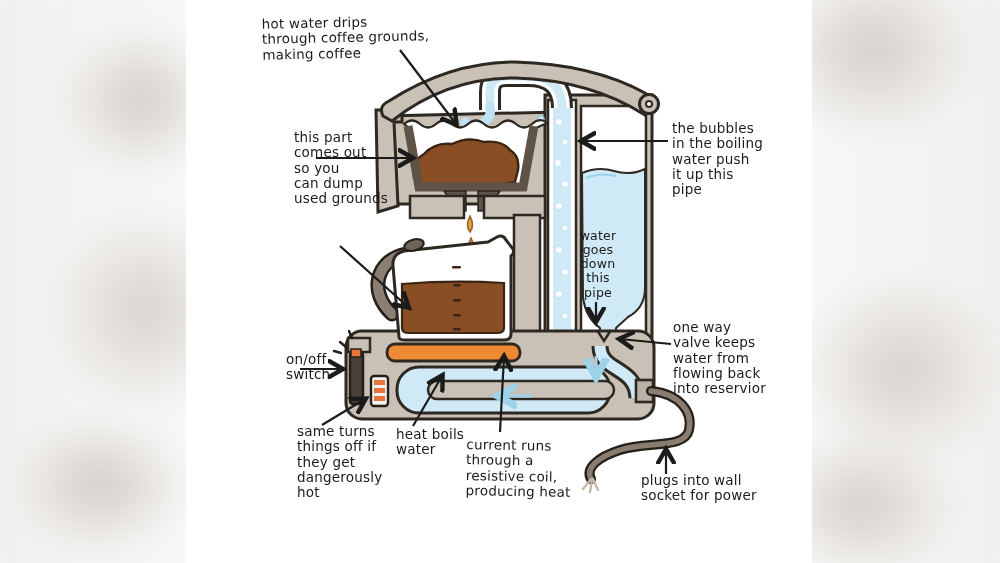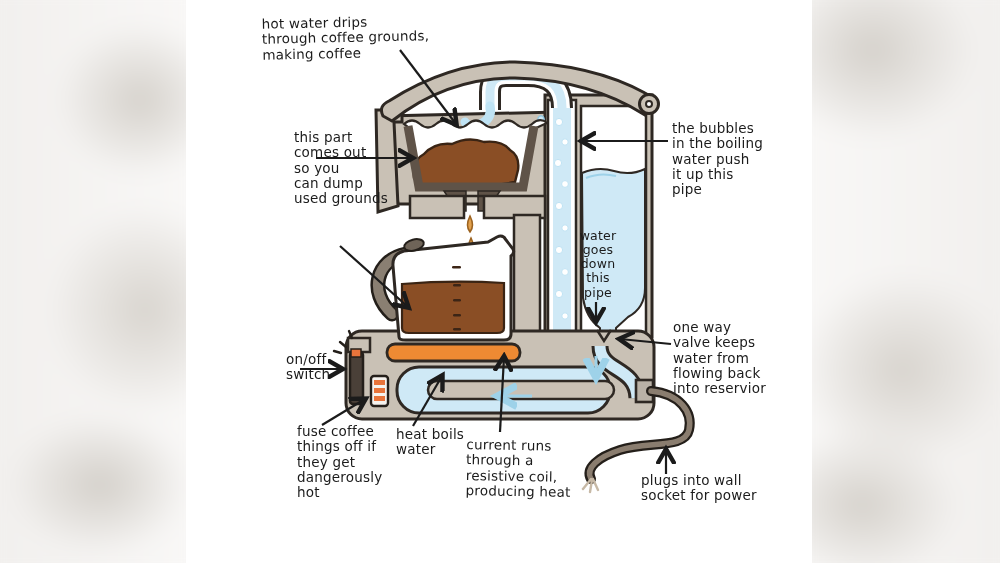--- a/index.html
+++ b/index.html
@@ -209,21 +209,21 @@
   <div class="label r-1" style="left:262px;top:15px;">hot water drips
 through coffee grounds,
 making coffee</div>
   <div class="label" style="left:294px;top:130px;">this part
 comes out
 so you
 can dump
 used grounds</div>
   <div class="label" style="left:246px;top:352px;margin-left:40px;">on/off
 switch</div>
-  <div class="label" style="left:297px;top:424px;">fuse coffee
+  <div class="label" style="left:297px;top:424px;">same turns
 things off if
 they get
 dangerously
 hot</div>
   <div class="label" style="left:396px;top:427px;">heat boils
 water</div>
   <div class="label r1" style="left:466px;top:438px;">current runs
 through a
 resistive coil,
 producing heat</div>

